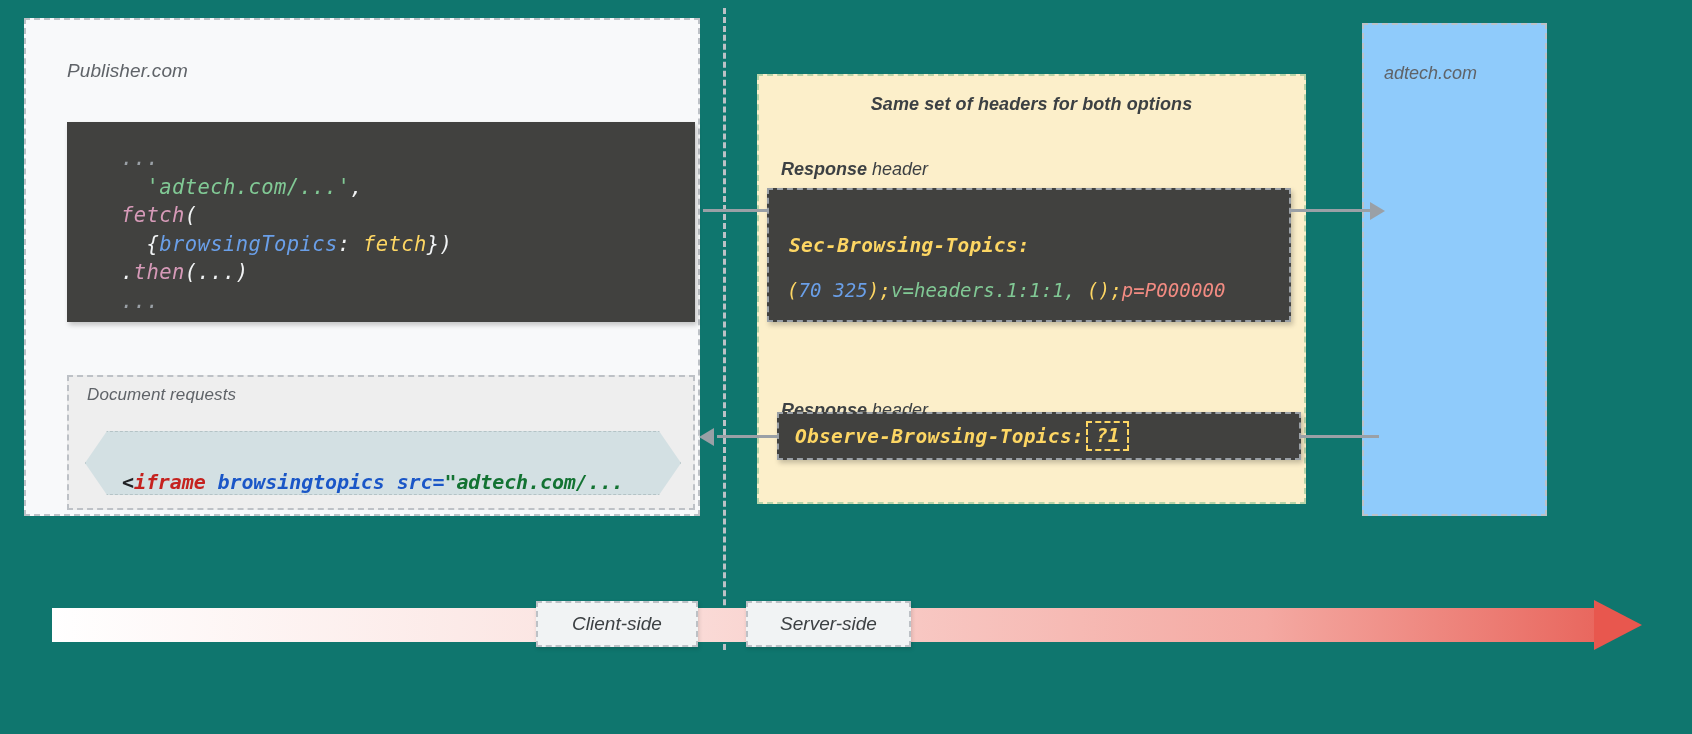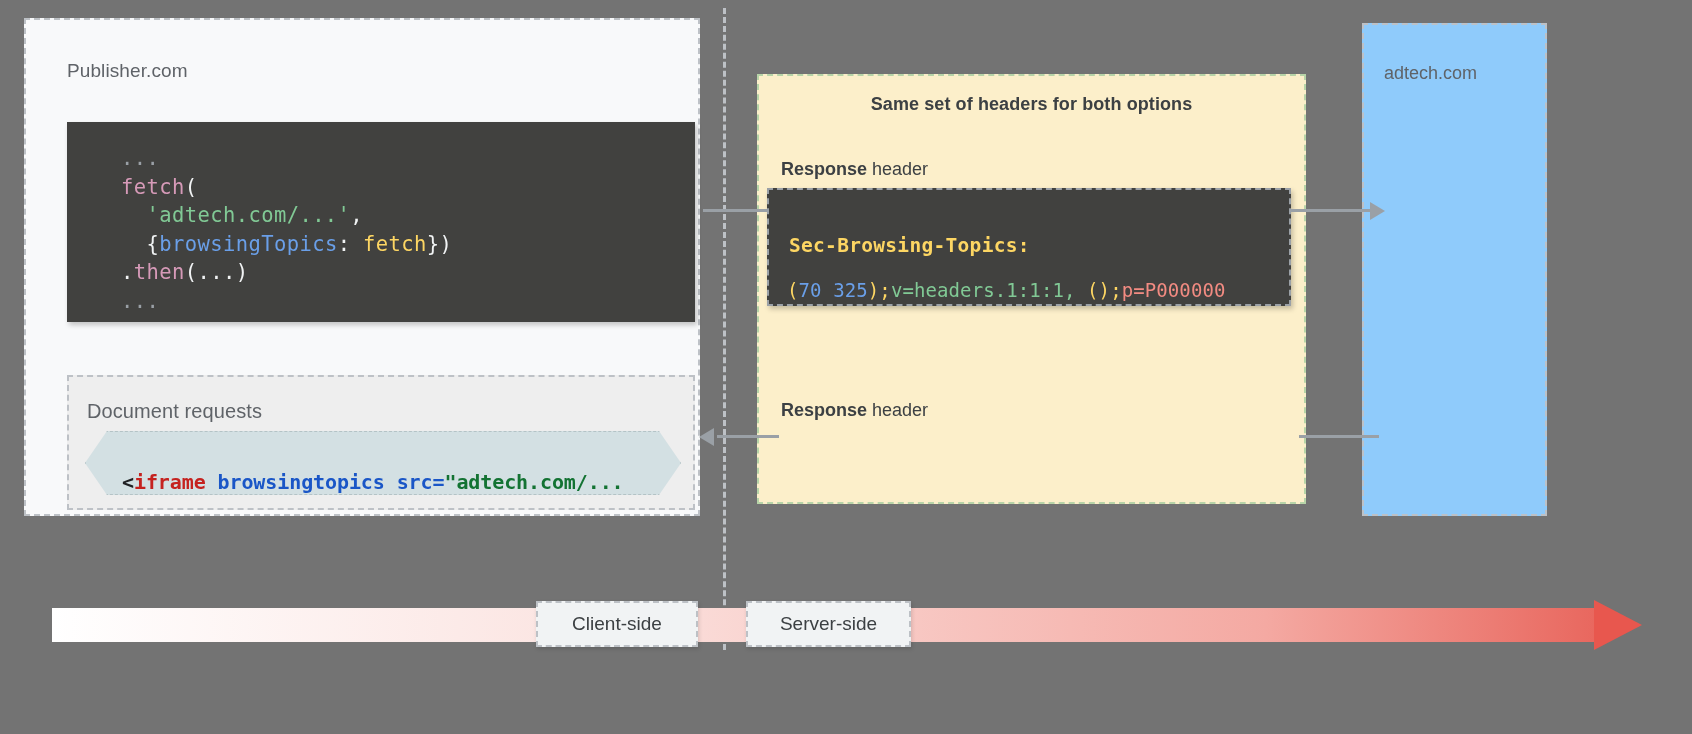--- a/index.html
+++ b/index.html
@@ -9,21 +9,22 @@
   }
   body {
     font-family: "Liberation Sans", sans-serif;
     -webkit-font-smoothing: antialiased;
   }
   #stage {
     position: relative;
     width: 1692px;
     height: 734px;
     overflow: hidden;
-    background: #737373;
+    background: #0f766e;
+    font-style: italic;
   }
 
   
   .publisher-panel {
     position: absolute;
     left: 24px;
     top: 18px;
     width: 676px;
     height: 498px;
     background: #f8f9fa;
@@ -72,21 +73,21 @@
   .docreq-panel {
     position: absolute;
     left: 41px;
     top: 355px;
     width: 628px;
     height: 135px;
     background: #eeeeee;
     border: 2px dashed #bdc1c6;
     box-sizing: border-box;
   }
-  .docreq-label { left: 18px; top: 23px; font-size: 20px; }
+  .docreq-label { left: 18px; top: 8px; font-size: 17px; }
 
   .iframe-chip {
     position: absolute;
     left: 16px;
     top: 54px;
     width: 596px;
     height: 64px;
     background: #d3e0e3;
     border: 1.5px dashed #b4c3c6;
     box-sizing: border-box;
@@ -145,21 +146,21 @@
     color: #3c4043;
   }
   .hdr-caption b { font-weight: bold; }
   .req-caption { top: 83px; }
   .res-caption { top: 300px; margin-top: 24px; }
 
   .request-box {
     left: 767px;
     top: 188px;
     width: 524px;
-    height: 118px;
+    height: 134px;
     border: 2px dashed #9aa0a6;
     padding: 16px;
   }
   .request-box .hkey {
     position: absolute;
     left: 20px;
     top: 44px;
     font-size: 19.5px;
     font-weight: bold;
     color: #fdd663;
@@ -285,22 +286,22 @@
 </head>
 <body>
 
 <div id="stage">
 
   <div class="publisher-panel">
     <div class="panel-label publisher-label">Publisher.com</div>
 
     <div class="code-dark fetch-block">
       <div class="ln"><span class="tok-dots">...</span></div>
+      <div class="ln">  <span class="tok-str">'adtech.com/...'</span><span class="tok-plain">,</span></div>
       <div class="ln"><span class="tok-fn">fetch</span><span class="tok-plain">(</span></div>
-      <div class="ln">  <span class="tok-str">'adtech.com/...'</span><span class="tok-plain">,</span></div>
       <div class="ln">  <span class="tok-plain">{</span><span class="tok-prop">browsingTopics</span><span class="tok-plain">: </span><span class="tok-bool">fetch</span><span class="tok-plain">})</span></div>
       <div class="ln"><span class="tok-plain">.</span><span class="tok-fn">then</span><span class="tok-plain">(...)</span></div>
       <div class="ln"><span class="tok-dots">...</span></div>
     </div>
 
     <div class="docreq-panel">
       <div class="panel-label docreq-label">Document requests</div>
 
       <div class="iframe-chip">
         <div class="iframe-code"><span class="ht-lt">&lt;</span><span class="ht-tag">iframe</span><span class="ht-attr"> browsingtopics </span><span class="ht-attr">src=</span><span class="ht-val">"adtech.com/...</span></div>
@@ -316,20 +317,24 @@
     <div class="hdr-caption req-caption"><b>Response</b><span> header</span></div>
 
     <div class="hdr-caption res-caption"><b>Response</b><span> header</span></div>
   </div>
 
   <div class="code-dark request-box">
     <div class="hkey">Sec-Browsing-Topics:</div>
     <div class="hval"><span class="v-paren">(</span><span class="v-num">70 325</span><span class="v-paren">)</span><span class="v-semi">;</span><span class="v-green">v=headers.1:1:1,</span><span class="v-paren"> ()</span><span class="v-semi">;</span><span class="v-red">p=P000000</span></div>
   </div>
 
+  <div class="code-dark response-box">
+    <span class="hkey2">Observe-Browsing-Topics:</span>
+    <span class="qmark-box">?1</span>
+  </div>
 
   <div class="adtech-panel">
     <div class="adtech-label">adtech.com</div>
   </div>
 
   <div class="arrow-line a1-line"></div>
   <div class="arrow-line a2-line"></div>
   <div class="arrow-head right a2-head"></div>
   <div class="arrow-line a3-line"></div>
   <div class="arrow-head left a3-head"></div>

